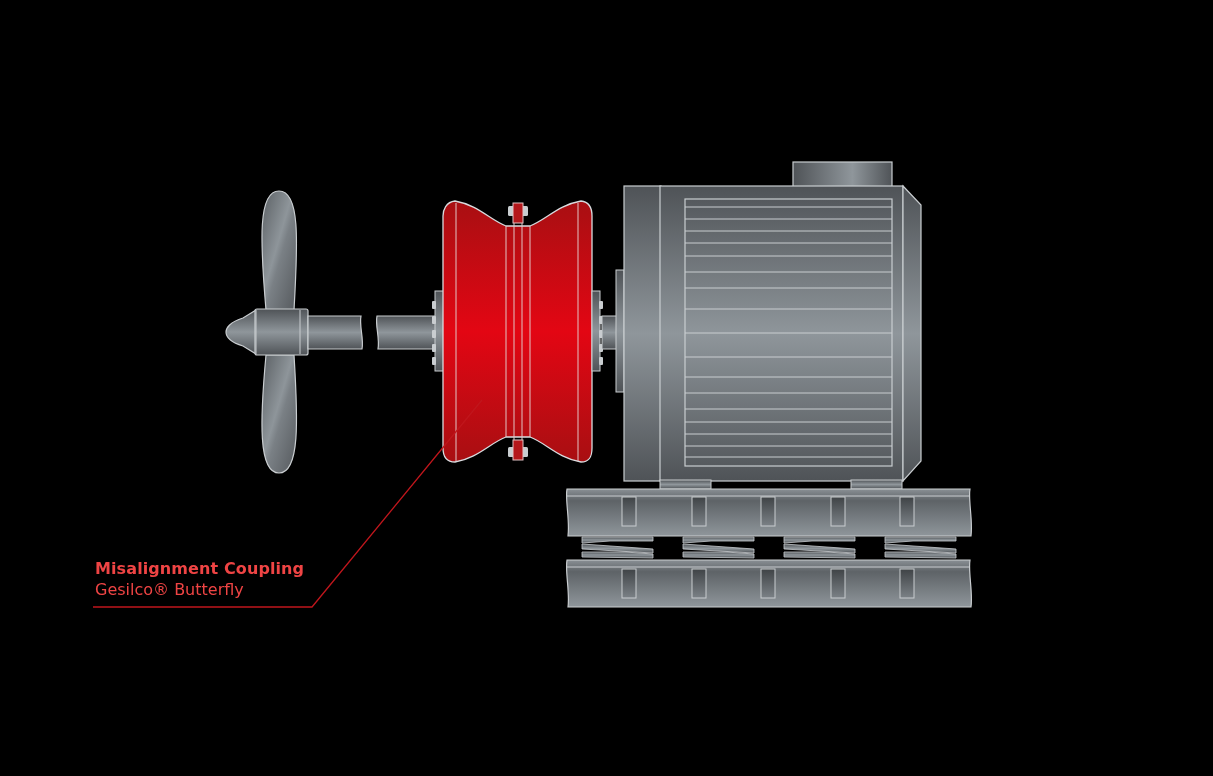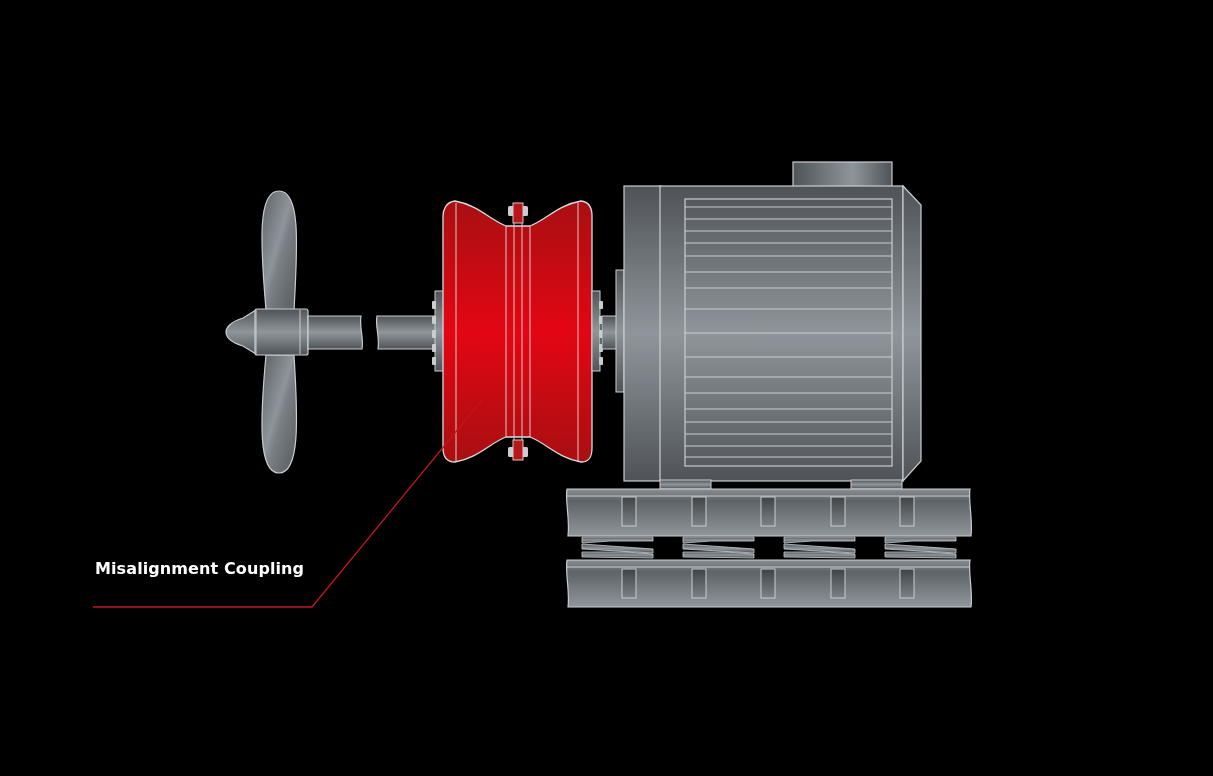--- a/index.html
+++ b/index.html
@@ -18,21 +18,21 @@
       position: absolute;
       left: 0;
       top: 0;
       width: 1213px;
       height: 776px;
     }
     .label-block {
       position: absolute;
       left: 95px;
       top: 558px;
-      color: #ffffff;
+      color: #ef4444;
       line-height: 21px;
     }
     .label-title {
       font-size: 16px;
       font-weight: bold;
       letter-spacing: 0.1px;
     }
     .label-sub {
       font-size: 16px;
       font-weight: normal;
@@ -208,13 +208,14 @@
       <rect x="831" y="569" width="14" height="29" fill="url(#slotG)"></rect>
       <rect x="900" y="569" width="14" height="29" fill="url(#slotG)"></rect>
     </g>
   </g>
 
   <polyline points="93,607 312,607 482,400" fill="none" stroke="#c0161c" stroke-width="1.3"></polyline>
 </svg>
 
 <div class="label-block">
   <div class="label-title">Misalignment Coupling</div>
+  <div class="label-sub">Gesilco® Butterfly</div>
 </div>
 
 </body></html>

